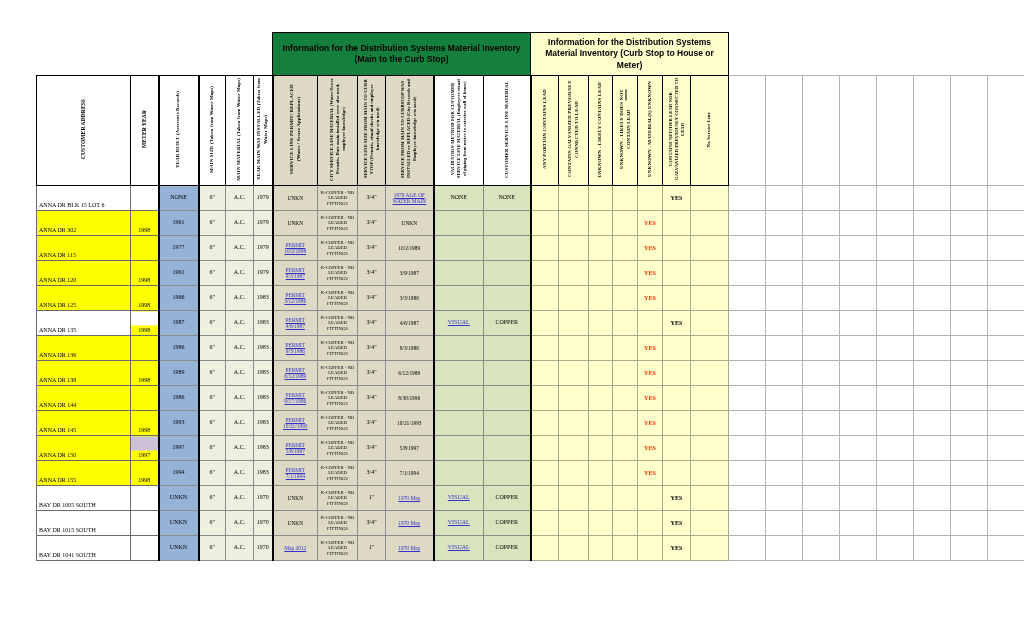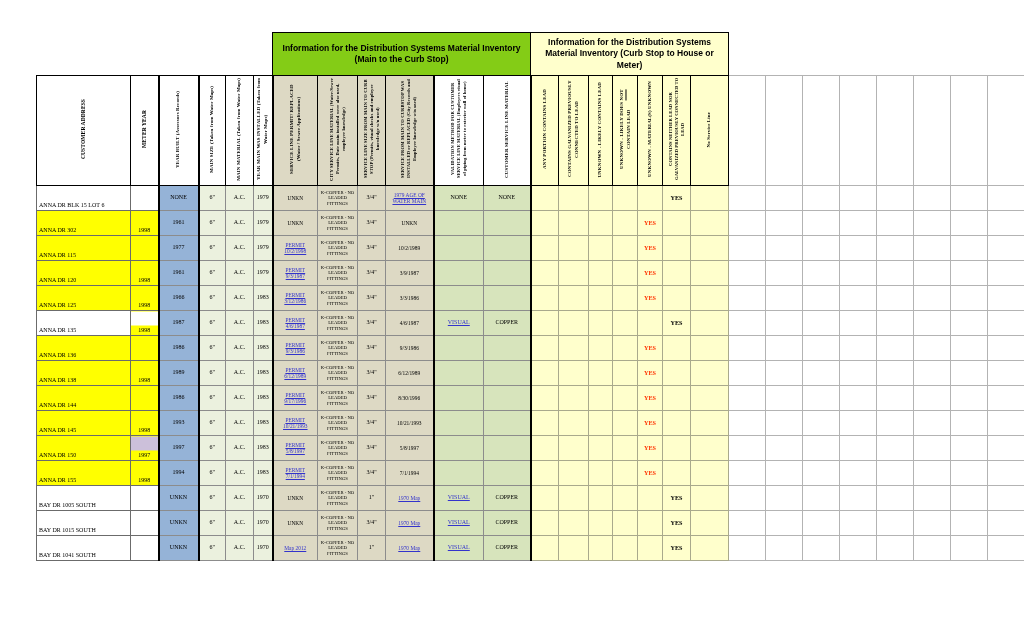--- a/index.html
+++ b/index.html
@@ -5,21 +5,21 @@
   html,body{margin:0;padding:0;background:#fff}
   .sheet{position:relative;width:1024px;height:622px;background:#fff;overflow:hidden;
          font-family:"Liberation Serif",serif;color:#000}
   table{position:absolute;left:36px;top:32px;border-collapse:collapse;table-layout:fixed;width:988px}
   td{padding:0;overflow:hidden;font-size:6px;text-align:center;vertical-align:middle;
      border:1px solid #8c8c8c;line-height:1.2}
   
   .nb{border:none;background:#fff}
   .band{font-family:"Liberation Sans",sans-serif;font-weight:bold;font-size:8.5px;
         text-align:center;vertical-align:middle;border:1px solid #000;line-height:1.35;padding:1px 6px}
-  .grayband{background:#84cc16}
+  .grayband{background:#15803d}
   .yellowband{background:#ffffcc}
   
   .hd{border:1px solid #000;background:#fff;text-align:center;vertical-align:middle}
   .tan-h{background:#ddd9c4}
   .yel-h{background:#ffffcc}
   .emptyh,.emptyc{border:1px solid #b3b3b3;background:#fff}
   .vh{writing-mode:vertical-rl;transform:rotate(180deg);display:inline-block;max-height:104px;
       font-weight:bold;line-height:1.3;white-space:normal;letter-spacing:.1px}
   .f55{font-size:5.5px}.f50{font-size:5px}.f46{font-size:4.6px}
   

